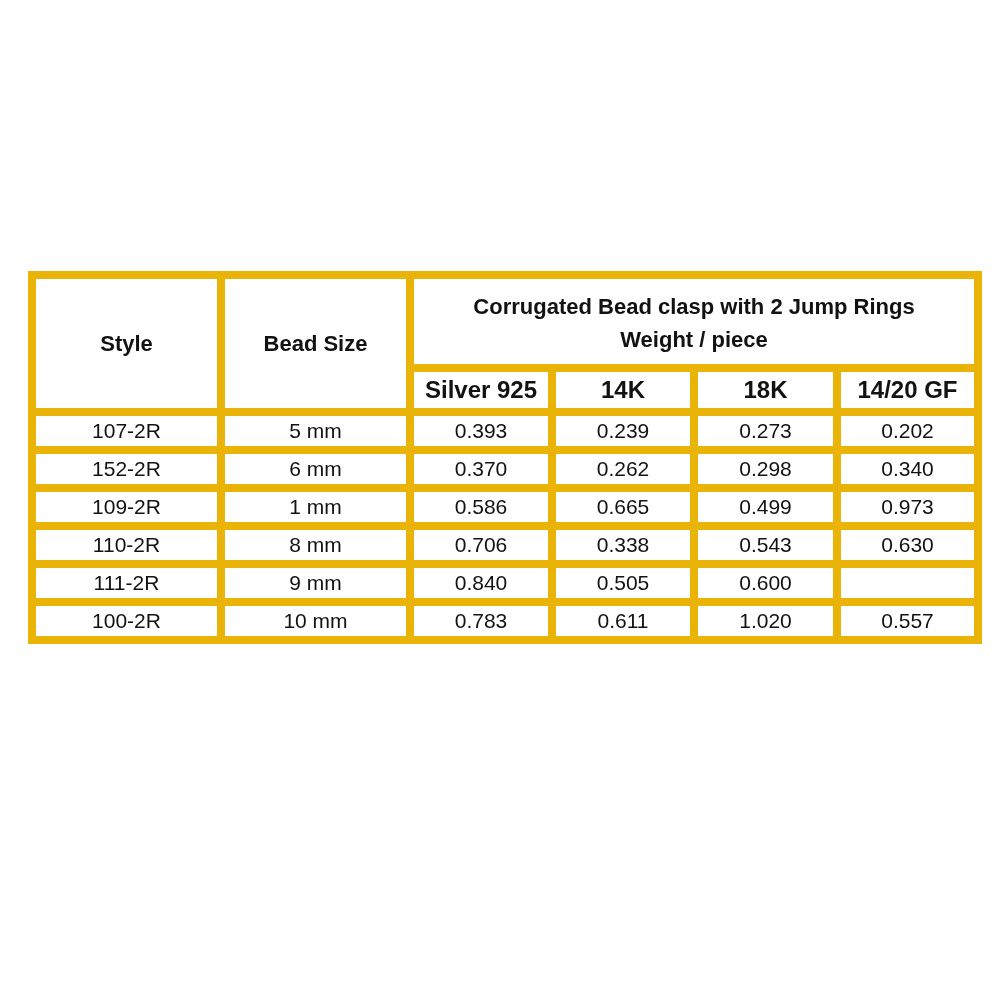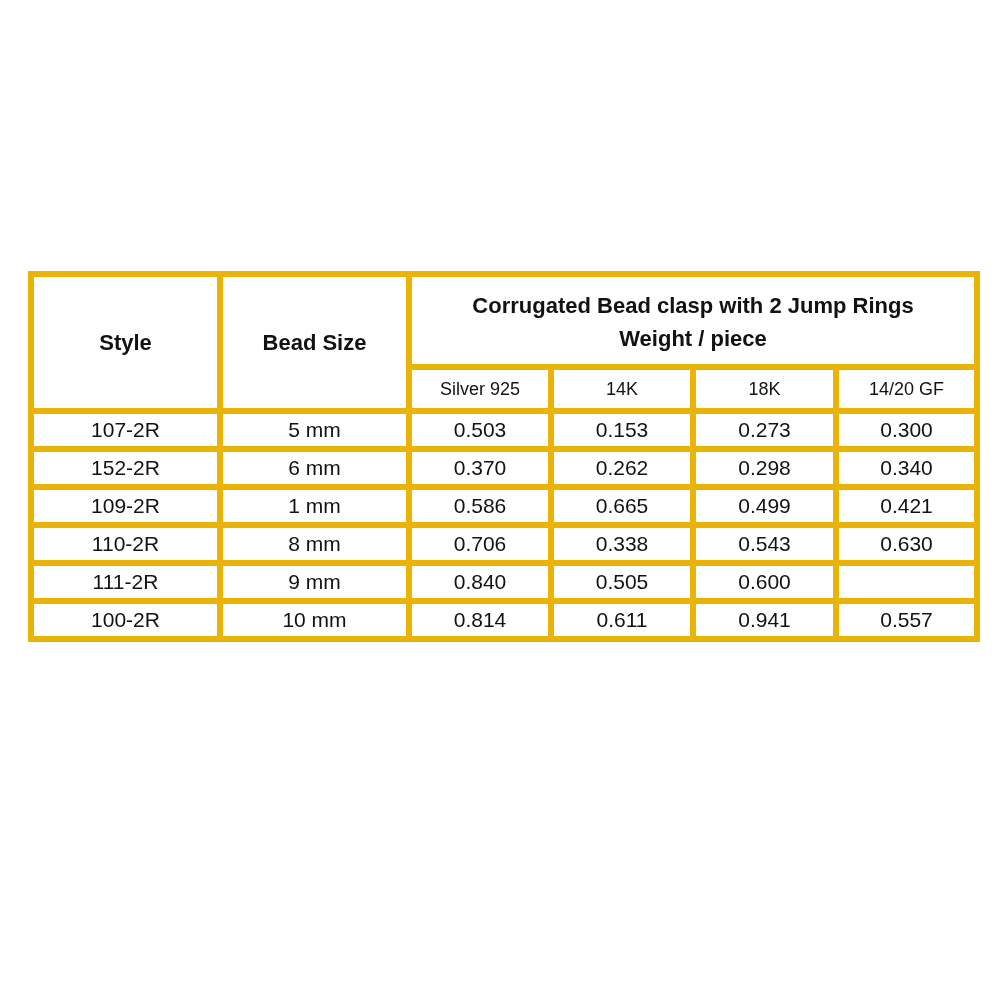--- a/index.html
+++ b/index.html
@@ -18,33 +18,33 @@
   table.spec-table {
     position: absolute;
     left: 28px;
     top: 271px;
     width: 946px;
     border-collapse: collapse;
     table-layout: fixed;
   }
   table.spec-table th,
   table.spec-table td {
-    border: 6px solid #eab308;
+    border: 8px solid #eab308;
     text-align: center;
     vertical-align: middle;
     padding: 0;
     overflow: hidden;
   }
   th.head {
     font-weight: bold;
     font-size: 22px;
   }
   th.sub {
-    font-weight: normal;
-    font-size: 18px;
+    font-weight: bold;
+    font-size: 24px;
   }
   td.val {
     font-weight: normal;
     font-size: 21px;
   }
   tr.group-row    { height: 93px; }
   tr.sub-row      { height: 44px; }
   tr.data-row     { height: 38px; }
   .group-line {
     line-height: 33px;
@@ -82,60 +82,60 @@
       <tr class="sub-row">
         <th class="sub">Silver 925</th>
         <th class="sub">14K</th>
         <th class="sub">18K</th>
         <th class="sub">14/20 GF</th>
       </tr>
 
       <tr class="data-row">
         <td class="val">107-2R</td>
         <td class="val">5 mm</td>
-        <td class="val">0.503</td>
-        <td class="val">0.153</td>
+        <td class="val">0.393</td>
+        <td class="val">0.239</td>
         <td class="val">0.273</td>
-        <td class="val">0.300</td>
+        <td class="val">0.202</td>
       </tr>
       <tr class="data-row">
         <td class="val">152-2R</td>
         <td class="val">6 mm</td>
         <td class="val">0.370</td>
         <td class="val">0.262</td>
         <td class="val">0.298</td>
         <td class="val">0.340</td>
       </tr>
       <tr class="data-row">
         <td class="val">109-2R</td>
         <td class="val">1 mm</td>
         <td class="val">0.586</td>
         <td class="val">0.665</td>
         <td class="val">0.499</td>
-        <td class="val">0.421</td>
+        <td class="val">0.973</td>
       </tr>
       <tr class="data-row">
         <td class="val">110-2R</td>
         <td class="val">8 mm</td>
         <td class="val">0.706</td>
         <td class="val">0.338</td>
         <td class="val">0.543</td>
         <td class="val">0.630</td>
       </tr>
       <tr class="data-row">
         <td class="val">111-2R</td>
         <td class="val">9 mm</td>
         <td class="val">0.840</td>
         <td class="val">0.505</td>
         <td class="val">0.600</td>
         <td class="val"></td>
       </tr>
       <tr class="data-row">
         <td class="val">100-2R</td>
         <td class="val">10 mm</td>
-        <td class="val">0.814</td>
+        <td class="val">0.783</td>
         <td class="val">0.611</td>
-        <td class="val">0.941</td>
+        <td class="val">1.020</td>
         <td class="val">0.557</td>
       </tr>
     </tbody>
   </table>
 </div>
 
 </body></html>

